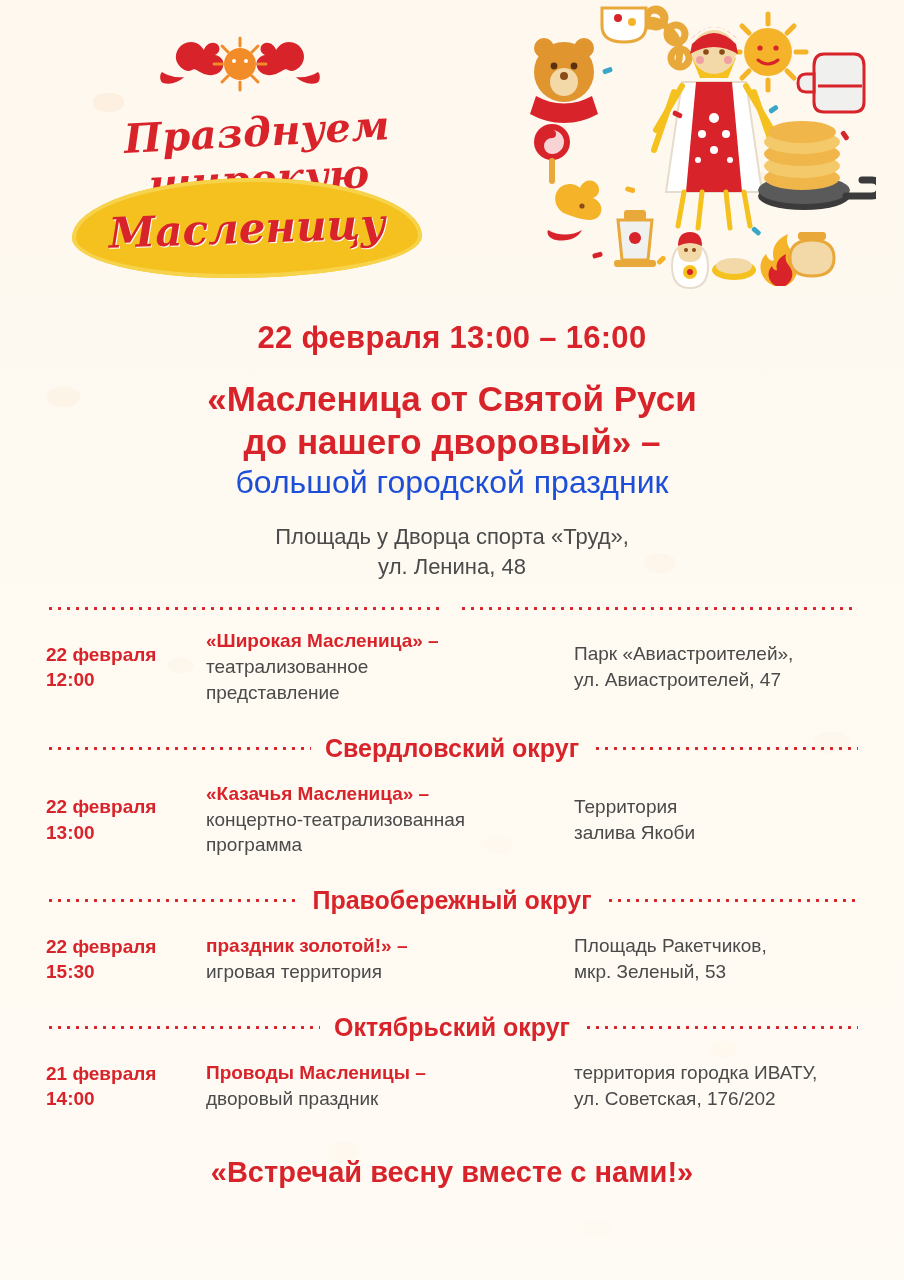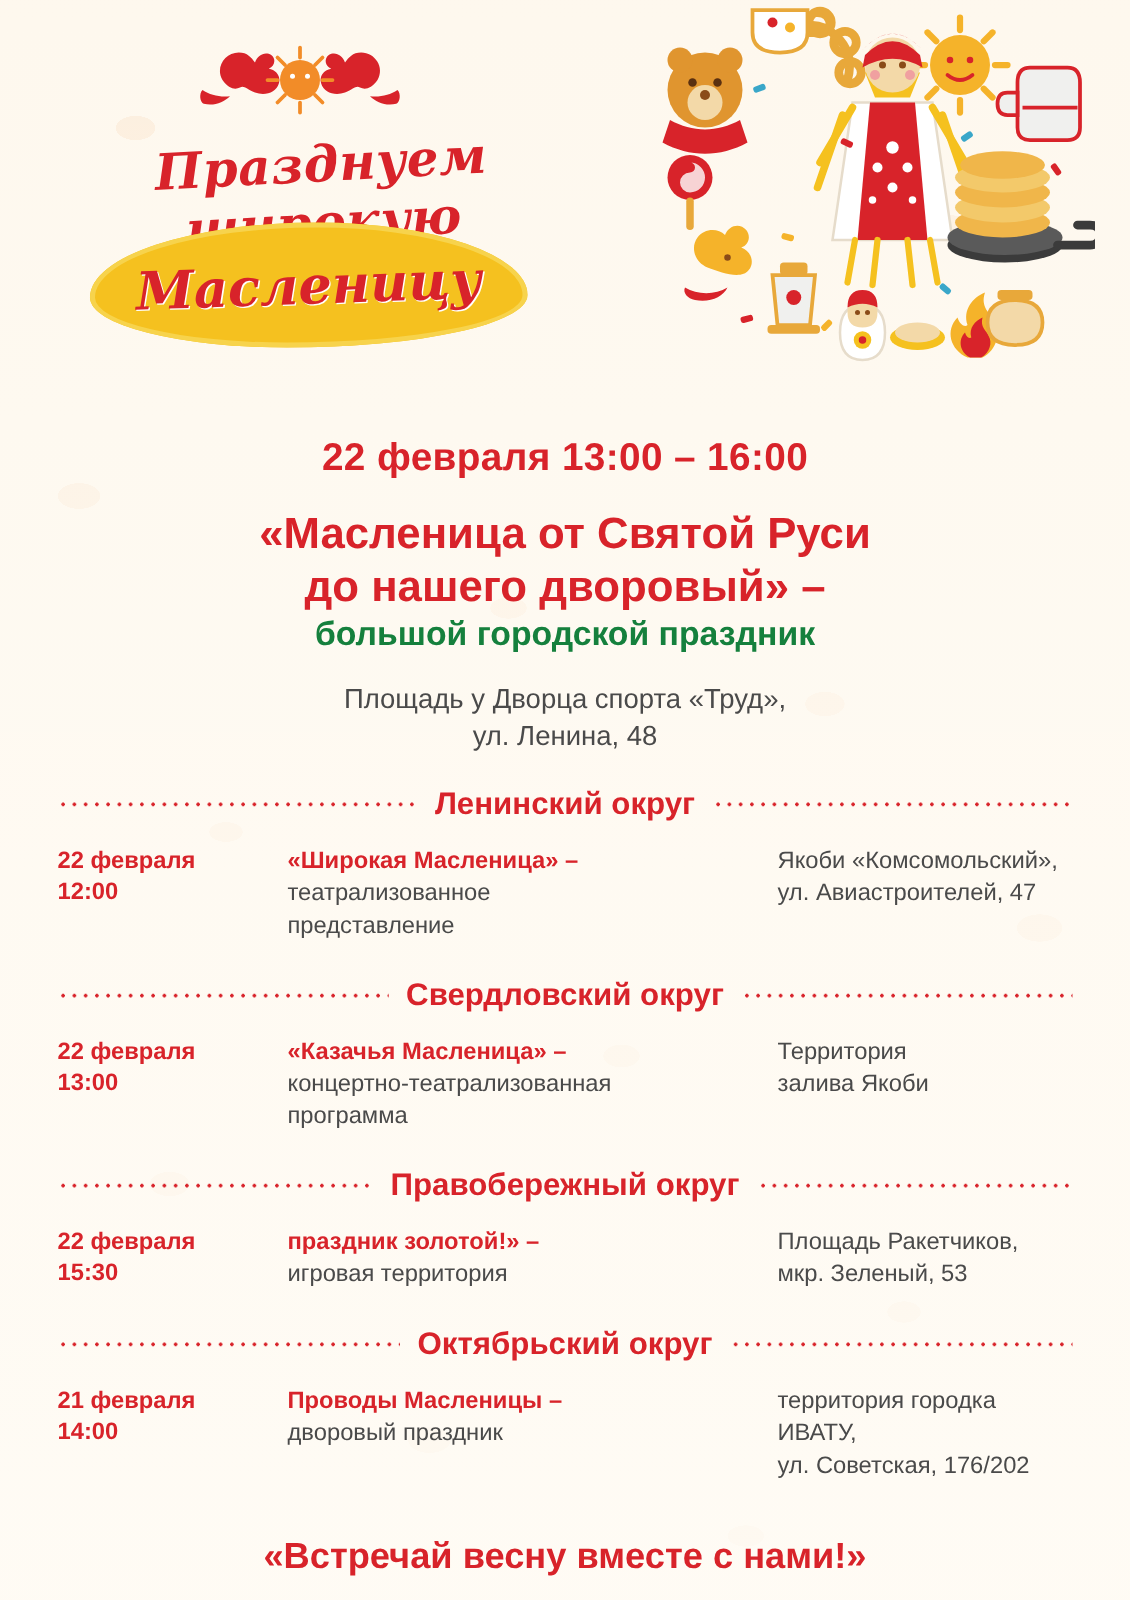--- a/index.html
+++ b/index.html
@@ -109,39 +109,39 @@
     position: absolute;
     right: 28px;
     top: 0;
     width: 370px;
     height: 310px;
   }
 
   
   .headline-block {
     text-align: center;
-    margin-top: 28px;
+    margin-top: 0;
   }
   .date-time {
     font-size: 31px;
     font-weight: bold;
     color: #d8232a;
     letter-spacing: 0.3px;
   }
   .event-title {
     margin-top: 22px;
     font-size: 35px;
     font-weight: bold;
     color: #d8232a;
     line-height: 1.22;
   }
   .event-subtitle {
-    font-size: 27px;
-    color: #15803d;
-    font-weight: bold;
+    font-size: 32px;
+    color: #1d4ed8;
+    font-weight: normal;
     line-height: 1.22;
   }
   .venue {
     margin-top: 20px;
     font-size: 22px;
     color: #4a4a4a;
     line-height: 1.34;
   }
 
   
@@ -167,23 +167,22 @@
   }
   .district-name {
     flex: 0 0 auto;
     font-size: 25px;
     font-weight: bold;
     color: #d8232a;
     white-space: nowrap;
   }
   .row {
     display: flex;
-    align-items: flex-start;
+    align-items: center;
     padding: 4px 0 20px 0;
-    gap: 24px;
   }
   .col-date {
     flex: 0 0 160px;
     font-size: 19px;
     font-weight: bold;
     color: #d8232a;
     line-height: 1.32;
   }
   .col-desc {
     flex: 0 0 360px;
@@ -419,35 +418,34 @@
       <div>Площадь у Дворца спорта «Труд»,</div>
       <div>ул. Ленина, 48</div>
     </div>
   </div>
 
   <div class="schedule">
 
     <div class="district">
       <div class="district-head">
         <span class="dots"></span>
-        <span class="district-name">Ленинский округ</span>
         <span class="dots"></span>
       </div>
       <div class="row">
         <div class="col-date">
           <div>22 февраля</div>
           <div>12:00</div>
         </div>
         <div class="col-desc">
           <div class="strong">«Широкая Масленица» –</div>
           <div>театрализованное</div>
           <div>представление</div>
         </div>
         <div class="col-place">
-          <div>Якоби «Комсомольский»,</div>
+          <div>Парк «Авиастроителей»,</div>
           <div>ул. Авиастроителей, 47</div>
         </div>
       </div>
     </div>
 
     <div class="district">
       <div class="district-head">
         <span class="dots"></span>
         <span class="district-name">Свердловский округ</span>
         <span class="dots"></span>

